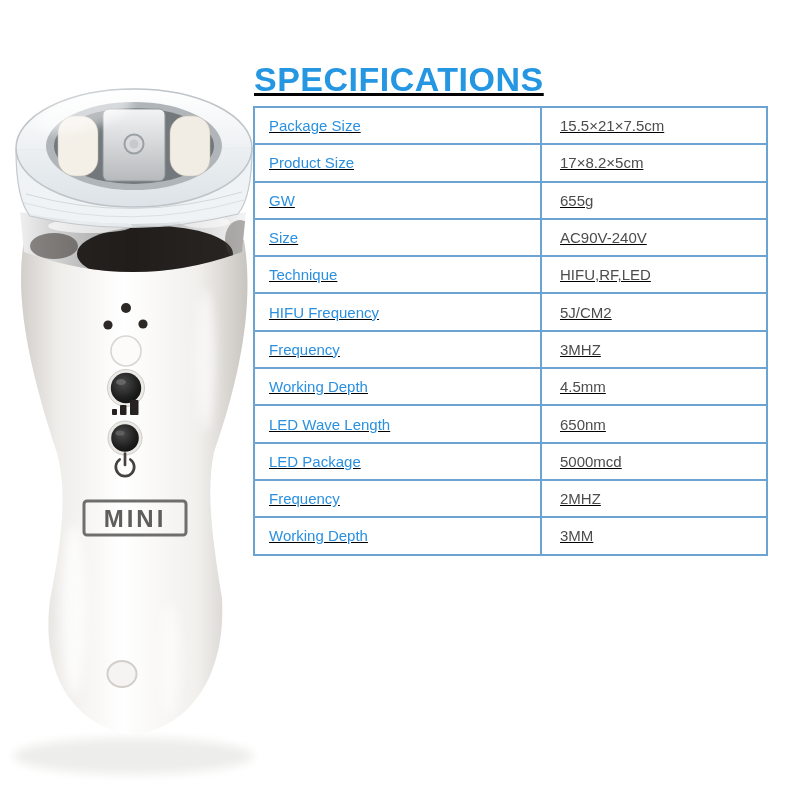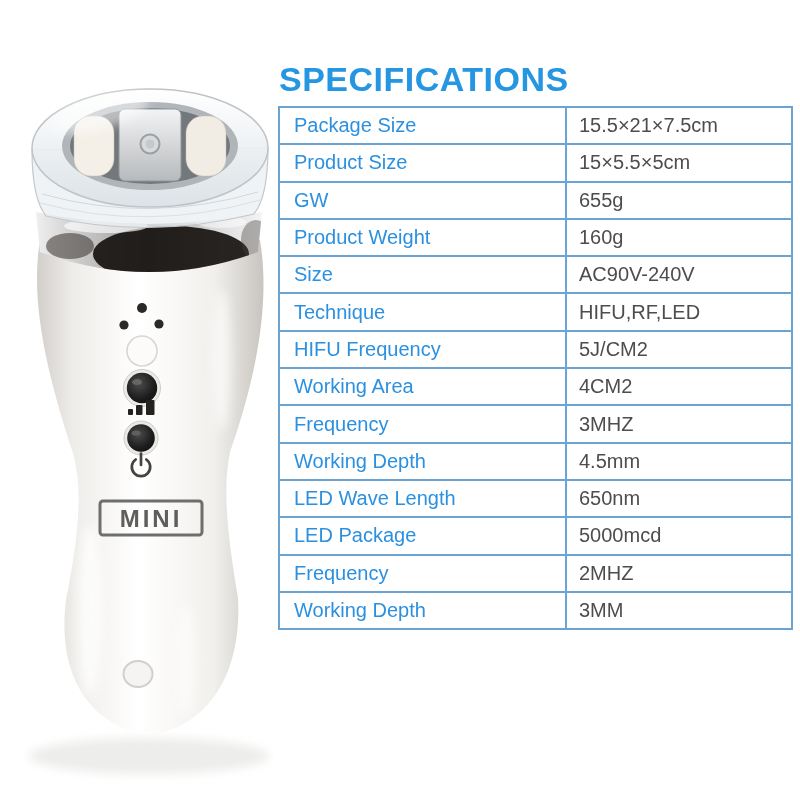--- a/index.html
+++ b/index.html
@@ -11,56 +11,56 @@
   *{margin:0;padding:0;box-sizing:border-box;}
   html,body{width:800px;height:800px;}
   body{
     position:relative;
     width:800px;height:800px;
     background:#ffffff;
     font-family:"Liberation Sans", sans-serif;
     overflow:hidden;
   }
   .photo-wrap{
-    position:absolute;left:0;top:0;width:266px;height:764px;padding-left:16px;
+    position:absolute;left:0;top:0;width:266px;height:764px;
   }
   .specs-panel{
-    position:absolute;left:277px;top:62px;width:522px;
+    position:absolute;left:252px;top:62px;width:522px;text-decoration:underline;
   }
   .specs-title{
     font-size:34px;
     font-weight:bold;
     letter-spacing:0.5px;
     color:var(--accent-blue);
     line-height:1.0;
     margin-left:2px;
   }
   table.spec-table{
     margin-top:10px;
     margin-left:1px;
     width:515px;
     border-collapse:collapse;
     table-layout:fixed;
   }
   table.spec-table td{
     height:37.3px;
     border:2px solid var(--table-border);
-    font-size:20px;
+    font-size:15px;
     vertical-align:middle;
     white-space:nowrap;
     overflow:hidden;
   }
   td.spec-label{
     width:287px;
     color:var(--label-blue);
     padding-left:14px;
   }
   td.spec-value{
     color:var(--value-gray);
-    padding-left:12px;
+    padding-left:18px;
     border-radius:8px;
   }
 </style>
 </head>
 <body>
 
 <div class="photo-wrap">
   <svg width="266" height="800" viewBox="0 0 266 800">
     <defs>
       <linearGradient id="bodyGrad" x1="0" y1="0" x2="1" y2="0">
@@ -188,45 +188,37 @@
   <div class="specs-title">SPECIFICATIONS</div>
 
   <table class="spec-table">
     <tbody>
       <tr>
           <td class="spec-label">Package Size</td>
           <td class="spec-value">15.5×21×7.5cm</td>
         </tr>
       <tr>
           <td class="spec-label">Product Size</td>
-          <td class="spec-value">15×5.5×5cm</td>
+          <td class="spec-value">17×8.2×5cm</td>
         </tr>
       <tr>
           <td class="spec-label">GW</td>
           <td class="spec-value">655g</td>
         </tr>
       <tr>
-          <td class="spec-label">Product Weight</td>
-          <td class="spec-value">160g</td>
-        </tr>
-      <tr>
           <td class="spec-label">Size</td>
           <td class="spec-value">AC90V-240V</td>
         </tr>
       <tr>
           <td class="spec-label">Technique</td>
           <td class="spec-value">HIFU,RF,LED</td>
         </tr>
       <tr>
           <td class="spec-label">HIFU Frequency</td>
           <td class="spec-value">5J/CM2</td>
-        </tr>
-      <tr>
-          <td class="spec-label">Working Area</td>
-          <td class="spec-value">4CM2</td>
         </tr>
       <tr>
           <td class="spec-label">Frequency</td>
           <td class="spec-value">3MHZ</td>
         </tr>
       <tr>
           <td class="spec-label">Working Depth</td>
           <td class="spec-value">4.5mm</td>
         </tr>
       <tr>

